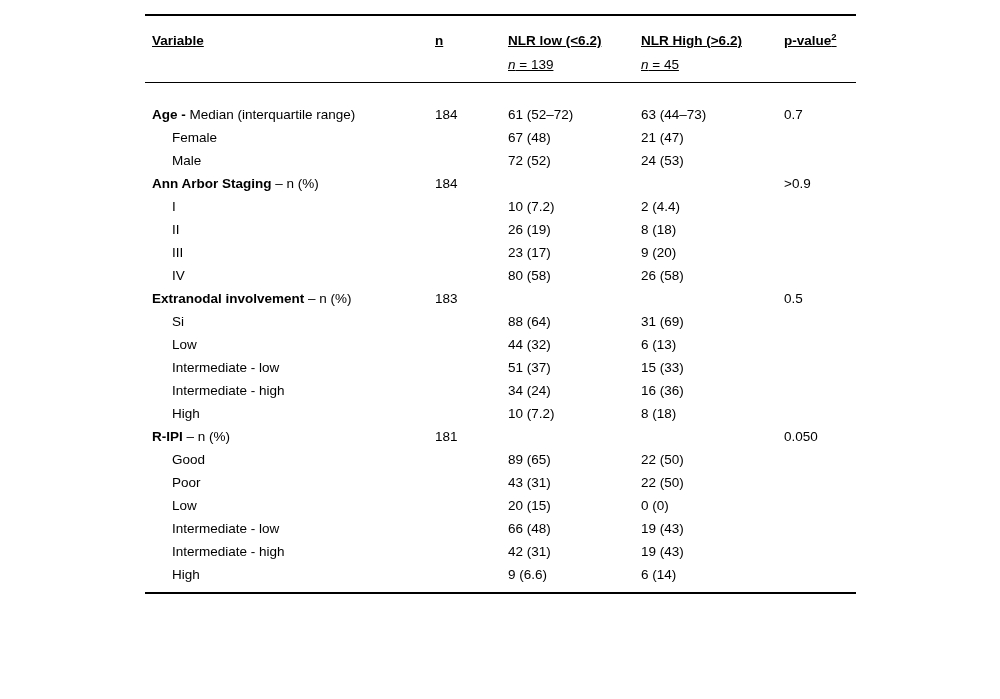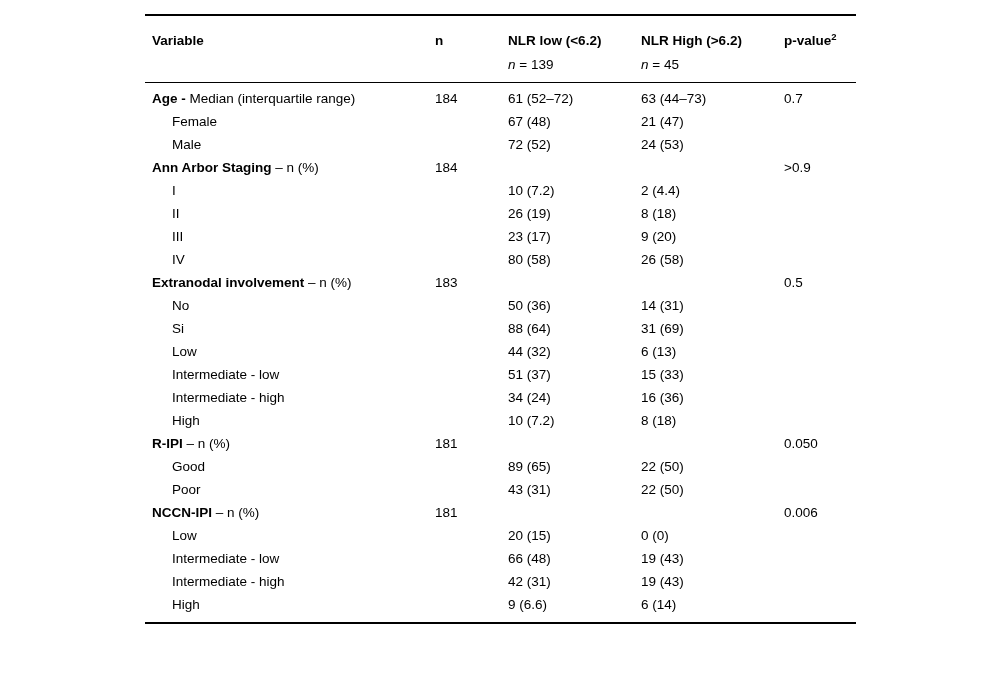--- a/index.html
+++ b/index.html
@@ -32,38 +32,39 @@
   th, td {
     text-align: left;
     vertical-align: middle;
     padding: 0;
     font-weight: normal;
     white-space: nowrap;
     overflow: hidden;
   }
   thead {
     border-bottom: 1px solid #000000;
+    text-decoration: underline;
   }
   thead tr.header-main th {
     font-weight: bold;
     height: 32px;
     vertical-align: bottom;
     padding-bottom: 2px;
   }
   thead tr.header-sub th {
     height: 28px;
     vertical-align: middle;
     padding-bottom: 4px;
     margin-left: 36px;
   }
   tbody td {
     height: 23px;
   }
   tbody tr:first-child td {
-    padding-top: 4px;
+    padding-top: 20px;
   }
   tbody tr:last-child td {
     padding-bottom: 6px;
   }
   .col-var { padding-left: 7px; }
   .col-var.indent { padding-left: 27px; }
   .b { font-weight: bold; }
   .it { font-style: italic; }
   sup {
     font-size: 9.5px;
@@ -166,27 +167,20 @@
   </tr>
 
   <tr>
     <td class="col-var"><span class="b">Extranodal involvement</span><span> – n (%)</span></td>
     <td>183</td>
     <td></td>
     <td></td>
     <td>0.5</td>
   </tr>
 
-  <tr>
-    <td class="col-var indent"><span class="b"></span><span>No</span></td>
-    <td></td>
-    <td>50 (36)</td>
-    <td>14 (31)</td>
-    <td></td>
-  </tr>
 
   <tr>
     <td class="col-var indent"><span class="b"></span><span>Si</span></td>
     <td></td>
     <td>88 (64)</td>
     <td>31 (69)</td>
     <td></td>
   </tr>
 
 
@@ -240,27 +234,20 @@
   </tr>
 
   <tr>
     <td class="col-var indent"><span class="b"></span><span>Poor</span></td>
     <td></td>
     <td>43 (31)</td>
     <td>22 (50)</td>
     <td></td>
   </tr>
 
-  <tr>
-    <td class="col-var"><span class="b">NCCN-IPI</span><span> – n (%)</span></td>
-    <td>181</td>
-    <td></td>
-    <td></td>
-    <td>0.006</td>
-  </tr>
 
   <tr>
     <td class="col-var indent"><span class="b"></span><span>Low</span></td>
     <td></td>
     <td>20 (15)</td>
     <td>0 (0)</td>
     <td></td>
   </tr>
 
   <tr>

